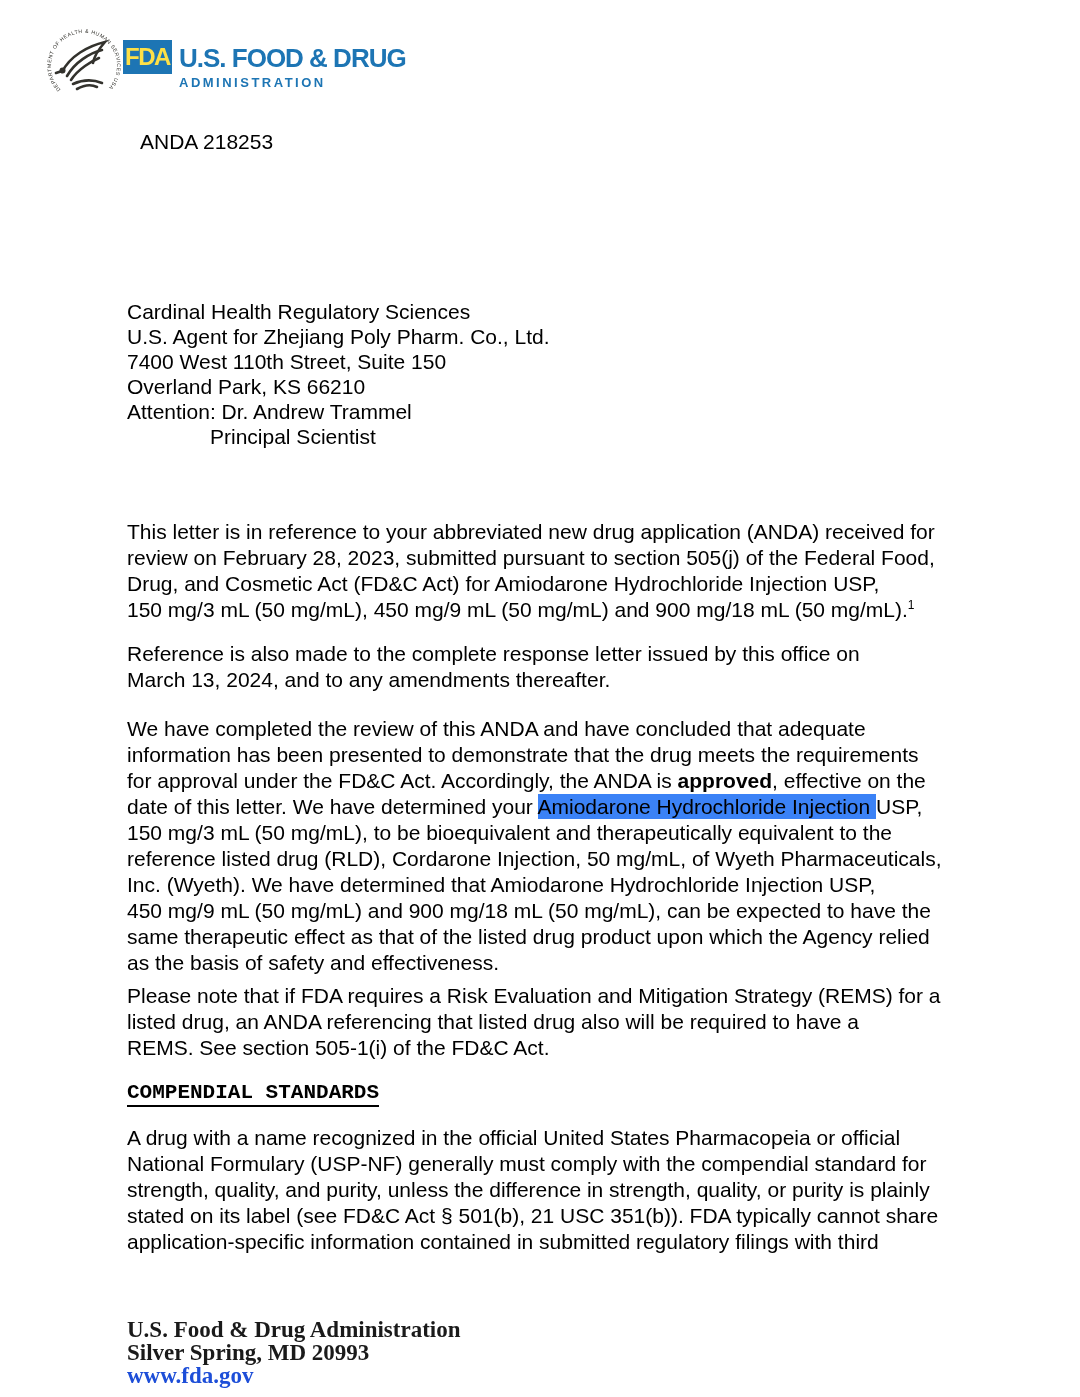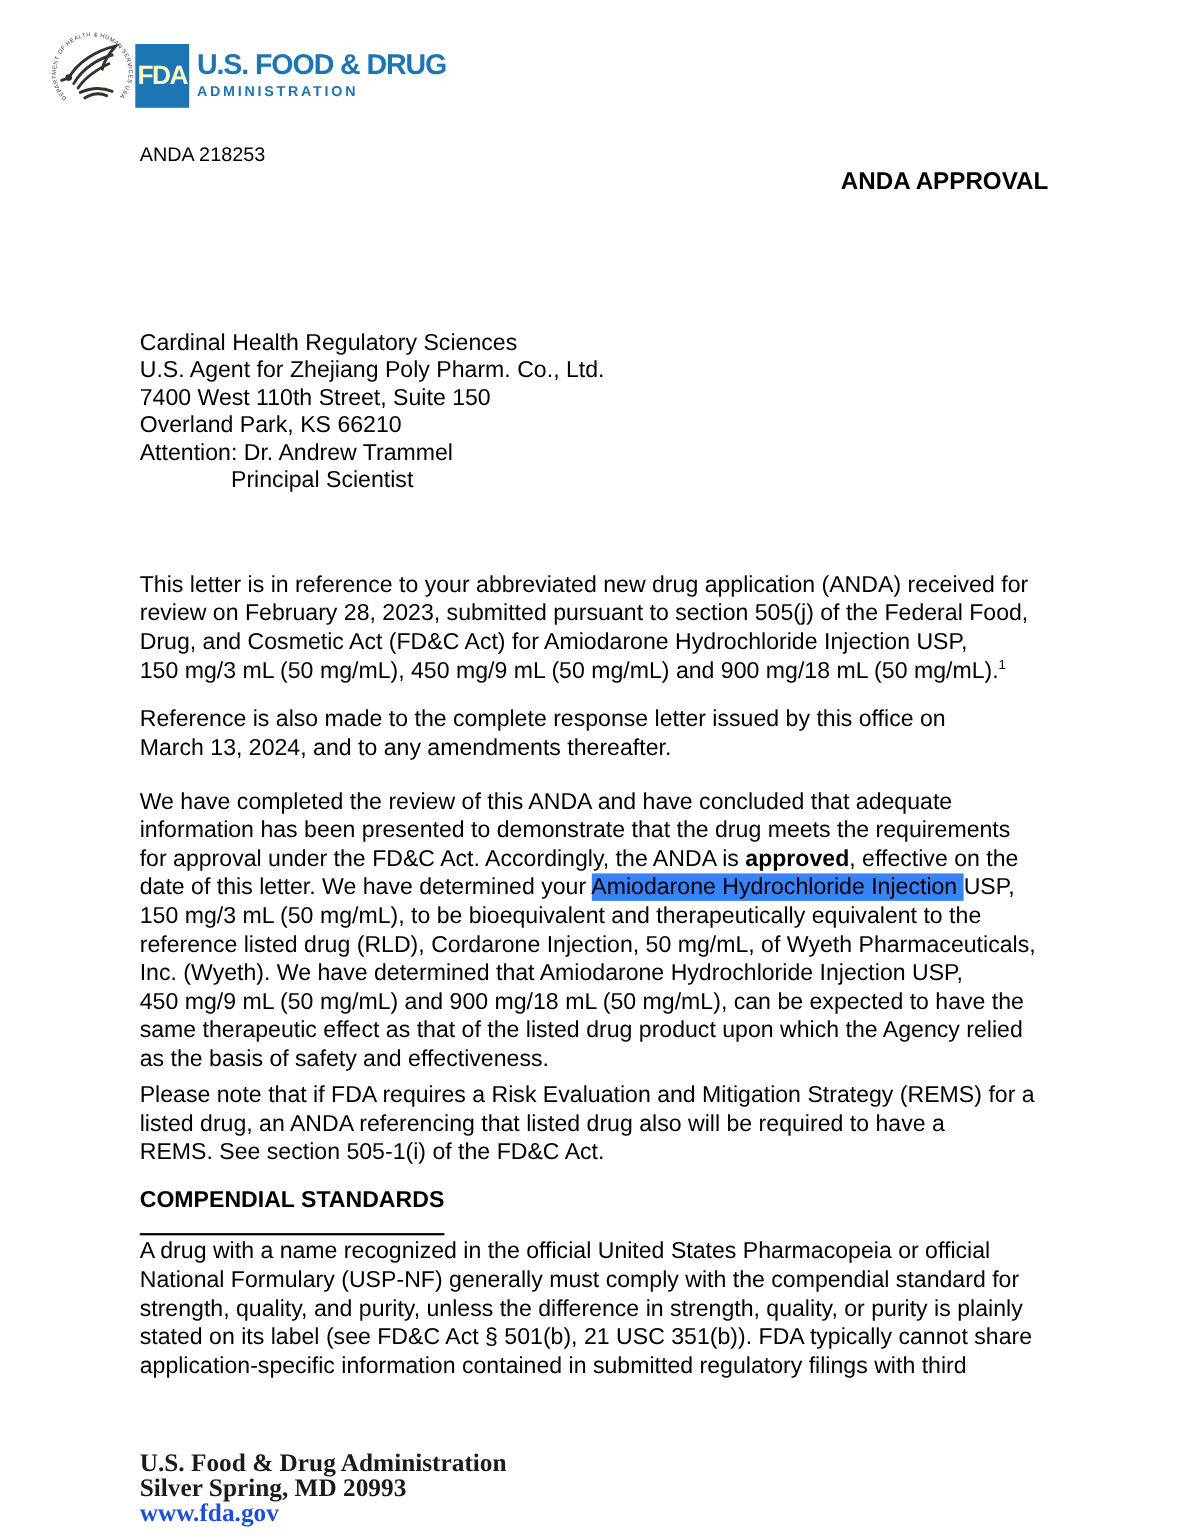--- a/index.html
+++ b/index.html
@@ -3,50 +3,50 @@
 <meta charset="utf-8">
 <style>
   html,body { margin:0; padding:0; background:#ffffff; }
   .page {
     position:relative; width:1080px; height:1397px; background:#ffffff;
     font-family:"Liberation Sans", sans-serif; color:#000000; overflow:hidden;
   }
   
   .seal { position:absolute; left:44px; top:26px; width:80px; height:80px; }
   .fda-square {
-    position:absolute; left:123px; top:40px; width:49px; height:58px;
-    background:#1d75b4; color:#fef9c3; display:flex; align-items:center; justify-content:center;
+    position:absolute; left:123px; top:40px; width:49px; height:34px;
+    background:#1d75b4; color:#fde047; display:flex; align-items:center; justify-content:center;
     font-weight:bold; font-size:24px; letter-spacing:-1.5px;
   }
   .brand { position:absolute; left:179px; top:45px; color:#1d75b4; }
   .brand-line1 { font-size:26px; font-weight:bold; letter-spacing:-1px; line-height:26px;text-align:center; }
   .brand-line2 { font-size:13px; font-weight:bold; letter-spacing:2.5px; margin-top:4px; }
   
-  .anda-number { position:absolute; left:127px; top:130px; font-size:18px; }
+  .anda-number { position:absolute; left:140px; top:130px; font-size:21px; }
   .approval-title {
     position:absolute; left:127px; top:152px; width:826px; text-align:right;
     font-weight:bold; font-size:22px;
   }
   
   .address { position:absolute; left:127px; top:299px; font-size:21px; line-height:25px; }
   .address-title-indent { padding-left:83px; }
   
   .body-block {
     position:absolute; left:127px; width:880px;
     font-size:21px; line-height:26px; white-space:pre-line;
   }
   .salutation { top:470px; }
   .para-reference { top:519px; }
   .para-crl { top:641px; }
   .para-approval { top:716px; }
   .para-rems { top:983px; }
   .section-heading {
     position:absolute; left:127px; top:1079px; font-size:21px; font-weight:bold;
   }
-  .section-heading span { border-bottom:2.5px solid #000; padding-bottom:18px; display:inline-block; }
+  .section-heading span { border-bottom:2.5px solid #000; padding-bottom:1px; display:inline-block;font-family:Liberation Mono, monospace; }
   .para-compendial { top:1125px; }
   mark { background:#3b82f6; color:inherit; padding:1px 0; }
   b { font-weight:bold; }
   sup { font-size:12px; line-height:0; vertical-align:super; }
   
   .footer {
     position:absolute; left:127px; top:1318px;
     font-family:"Liberation Serif", serif; font-weight:bold;
     font-size:23px; line-height:23px; color:#1a1a1a;
   }
@@ -78,21 +78,20 @@
   <div class="fda-square">
     <span>FDA</span>
   </div>
 
   <div class="brand">
     <div class="brand-line1">U.S. FOOD &amp; DRUG</div>
     <div class="brand-line2">ADMINISTRATION</div>
   </div>
 
   <div class="anda-number">ANDA 218253</div>
-  <div class="approval-title">ANDA APPROVAL</div>
 
   <div class="address">
     <div>Cardinal Health Regulatory Sciences</div>
     <div>U.S. Agent for Zhejiang Poly Pharm. Co., Ltd.</div>
     <div>7400 West 110th Street, Suite 150</div>
     <div>Overland Park, KS 66210</div>
     <div>Attention: Dr. Andrew Trammel</div>
     <div class="address-title-indent">Principal Scientist</div>
   </div>
 

